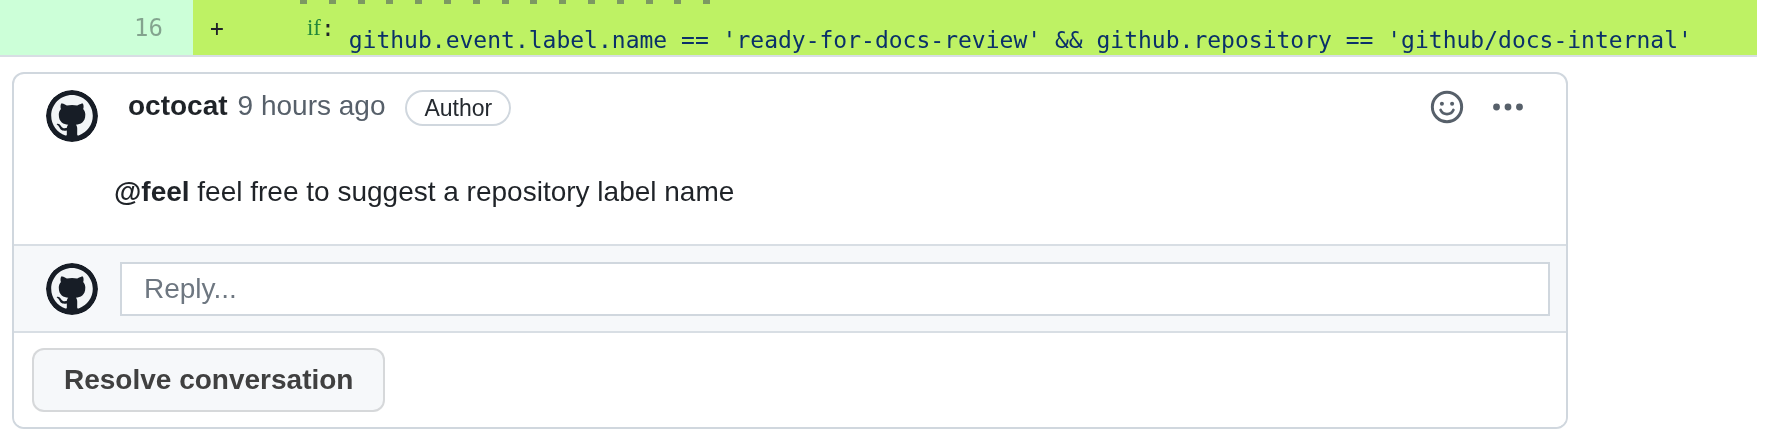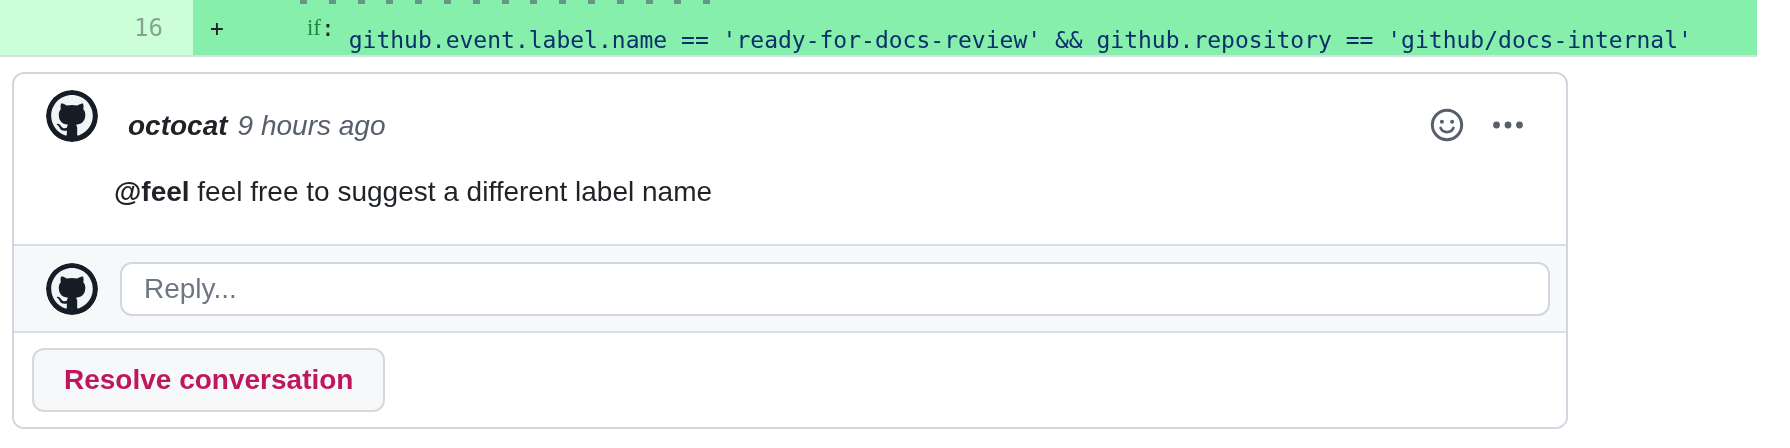--- a/index.html
+++ b/index.html
@@ -9,21 +9,21 @@
     background: #ffffff;
     font-family: "Liberation Sans", "DejaVu Sans", sans-serif;
     overflow: hidden;
     color: #1f2328;
   }
 
   
   .diff-strip {
     position: absolute; left: 0; top: 0;
     width: 1757px; height: 57px;
-    background: #86efac;
+    background: #bef264;
     border-bottom: 2px solid #d8dee4;
     display: flex; align-items: stretch;
   }
   .diff-gutter {
     width: 193px; background: #ccffd8;
     display: flex; align-items: center; justify-content: flex-end;
     padding-right: 30px;
     font-family: "DejaVu Sans Mono", "Liberation Mono", monospace;
     font-size: 24px; color: rgba(31,35,40,0.42);
   }
@@ -51,21 +51,21 @@
     width: 1556px; height: 357px;
     background: #ffffff;
     border: 2px solid #d0d7de;
     border-radius: 12px;
     display: flex; flex-direction: column;
     overflow: hidden;
   }
 
   
   .card-top { height: 170px; padding: 16px 40px 0 32px; flex: none; }
-  .header-row { display: flex; align-items: flex-end; height: 52px; font-style: italic; }
+  .header-row { display: flex; align-items: flex-start; height: 52px; }
   .avatar {
     width: 52px; height: 52px; border-radius: 50%;
     flex: none; display: block;
   }
   .author-name { margin-left: 30px; font-size: 28px; font-weight: 700; color: #1f2328; }
   .timestamp { margin-left: 10px; font-size: 28px; color: #57606a; }
   .author-badge {
     margin-left: 20px;
     font-size: 23px; color: #24292f;
     border: 2px solid #d0d7de; border-radius: 999px;
@@ -88,39 +88,39 @@
   .card-reply {
     height: 89px; flex: none;
     background: #f6f8fa;
     border-top: 2px solid #d8dee4;
     border-bottom: 2px solid #d8dee4;
     display: flex; align-items: center;
     padding: 0 16px 0 32px; gap: 22px;
   }
   .reply-input {
     flex: 1; height: 54px;
-    border: 2px solid #d0d7de; border-radius: 12px;
+    border: 2px solid #d0d7de; border-radius: 0;
     background: #ffffff;
     padding: 0 22px;
     font-family: inherit; font-size: 28px; color: #1f2328;
     outline: none;
   }
   .reply-input::placeholder { color: #6e7781; }
 
   
   .card-resolve {
     flex: 1; display: flex; align-items: center;
     padding: 0 18px; background: #ffffff;
   }
   .resolve-btn {
     height: 64px; padding: 0 30px;
     background: #f6f8fa;
     border: 2px solid rgba(31,35,40,0.15);
     border-radius: 12px;
-    font-family: inherit; font-size: 28px; font-weight: 700; color: #be185d;
+    font-family: inherit; font-size: 28px; font-weight: 700; color: #404040;
     cursor: pointer;
   }
 </style>
 </head>
 <body>
 
 <div class="diff-strip">
   <div class="prev-line-clip"></div>
   <div class="diff-gutter">
     <span>16</span>
@@ -131,38 +131,39 @@
 <div class="card">
 
   <div class="card-top">
     <div class="header-row">
       <svg class="avatar" viewBox="0 0 16 16" aria-hidden="true">
         <circle cx="8" cy="8" r="8" fill="#171d26"></circle>
         <path fill="#f2f5f7" transform="translate(1.6 1.5) scale(0.8)" d="M8 0C3.58 0 0 3.58 0 8c0 3.54 2.29 6.53 5.47 7.59.4.07.55-.17.55-.38 0-.19-.01-.82-.01-1.49-2.01.37-2.53-.49-2.69-.94-.09-.23-.48-.94-.82-1.13-.28-.15-.68-.52-.01-.53.63-.01 1.08.58 1.23.82.72 1.21 1.87.87 2.33.66.07-.52.28-.87.51-1.07-1.78-.2-3.64-.89-3.64-3.95 0-.87.31-1.59.82-2.15-.08-.2-.36-1.02.08-2.12 0 0 .67-.21 2.2.82.64-.18 1.32-.27 2-.27s1.36.09 2 .27c1.53-1.04 2.2-.82 2.2-.82.44 1.1.16 1.92.08 2.12.51.56.82 1.27.82 2.15 0 3.07-1.87 3.75-3.65 3.95.29.25.54.73.54 1.48 0 1.07-.01 1.93-.01 2.2 0 .21.15.46.55.38A8.01 8.01 0 0 0 16 8c0-4.42-3.58-8-8-8z"></path>
       </svg>
       <span class="author-name">octocat</span>
       <span class="timestamp">9 hours ago</span>
+      <span class="author-badge">Author</span>
       <span class="header-spacer"></span>
       <button class="icon-btn">
         <svg width="34" height="34" viewBox="0 0 16 16" aria-hidden="true">
           <circle cx="8" cy="8" r="6.9" fill="none" stroke="#57606a" stroke-width="1.4"></circle>
           <circle cx="5.6" cy="6.5" r="0.95" fill="#57606a"></circle>
           <circle cx="10.4" cy="6.5" r="0.95" fill="#57606a"></circle>
           <path d="M5 9.4 a3.3 3.3 0 0 0 6 0" fill="none" stroke="#57606a" stroke-width="1.3" stroke-linecap="round"></path>
         </svg>
       </button>
       <button class="icon-btn kebab-btn">
         <svg width="36" height="34" viewBox="0 0 16 16" aria-hidden="true">
           <circle cx="2.6" cy="8" r="1.6" fill="#57606a"></circle>
           <circle cx="8" cy="8" r="1.6" fill="#57606a"></circle>
           <circle cx="13.4" cy="8" r="1.6" fill="#57606a"></circle>
         </svg>
       </button>
     </div>
-    <div class="comment-body"><a href="#" class="mention">@feel</a><span> feel free to suggest a different label name</span></div>
+    <div class="comment-body"><a href="#" class="mention">@feel</a><span> feel free to suggest a repository label name</span></div>
   </div>
 
   <div class="card-reply">
     <svg class="avatar" viewBox="0 0 16 16" aria-hidden="true">
       <circle cx="8" cy="8" r="8" fill="#171d26"></circle>
       <path fill="#f2f5f7" transform="translate(1.6 1.5) scale(0.8)" d="M8 0C3.58 0 0 3.58 0 8c0 3.54 2.29 6.53 5.47 7.59.4.07.55-.17.55-.38 0-.19-.01-.82-.01-1.49-2.01.37-2.53-.49-2.69-.94-.09-.23-.48-.94-.82-1.13-.28-.15-.68-.52-.01-.53.63-.01 1.08.58 1.23.82.72 1.21 1.87.87 2.33.66.07-.52.28-.87.51-1.07-1.78-.2-3.64-.89-3.64-3.95 0-.87.31-1.59.82-2.15-.08-.2-.36-1.02.08-2.12 0 0 .67-.21 2.2.82.64-.18 1.32-.27 2-.27s1.36.09 2 .27c1.53-1.04 2.2-.82 2.2-.82.44 1.1.16 1.92.08 2.12.51.56.82 1.27.82 2.15 0 3.07-1.87 3.75-3.65 3.95.29.25.54.73.54 1.48 0 1.07-.01 1.93-.01 2.2 0 .21.15.46.55.38A8.01 8.01 0 0 0 16 8c0-4.42-3.58-8-8-8z"></path>
     </svg>
     <input class="reply-input" type="text" placeholder="Reply..." style="">
   </div>
 

